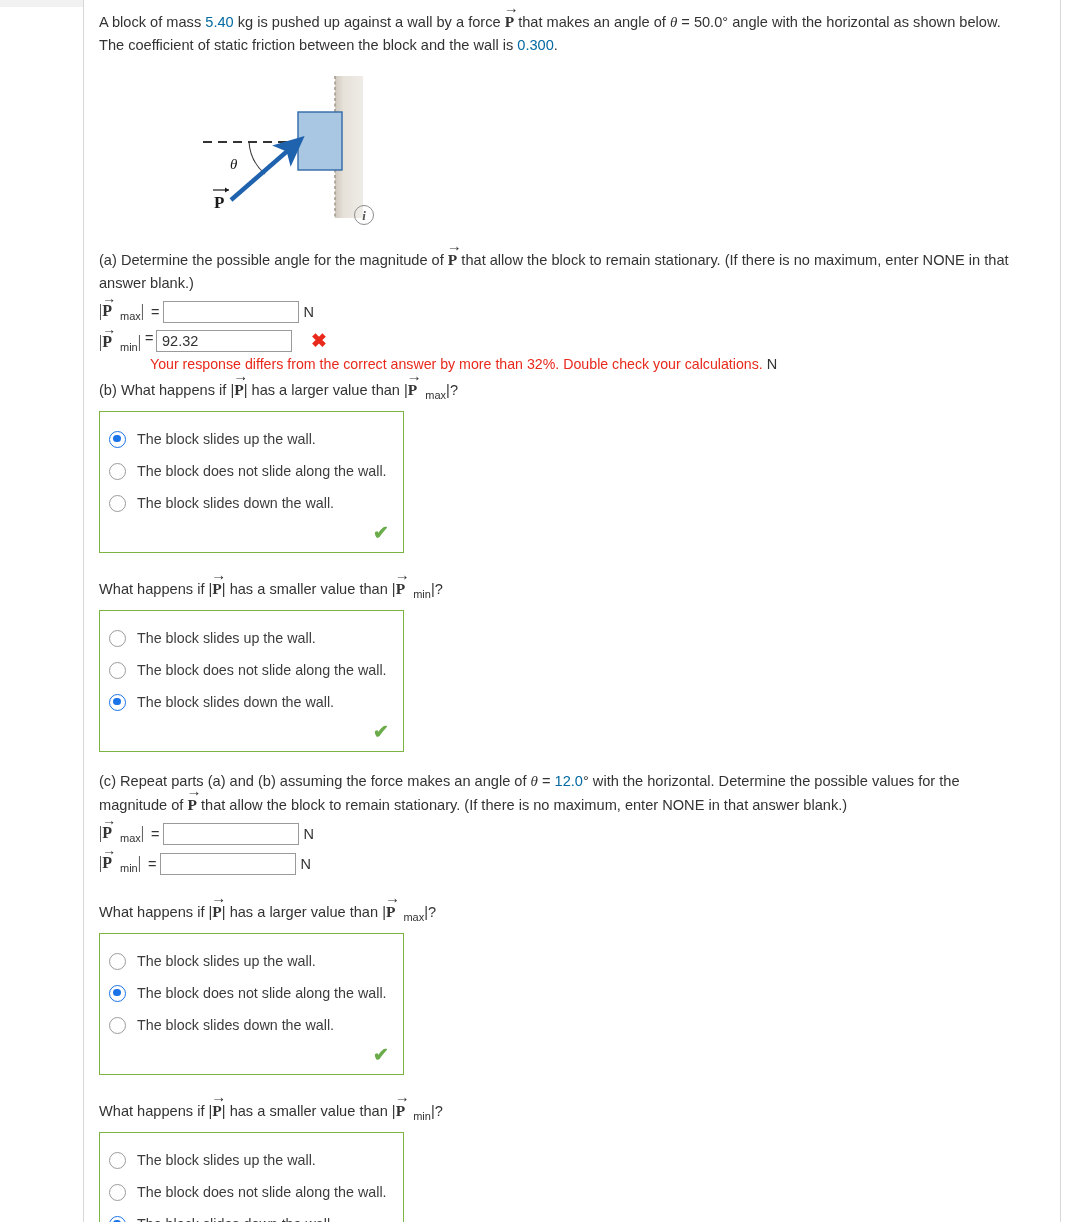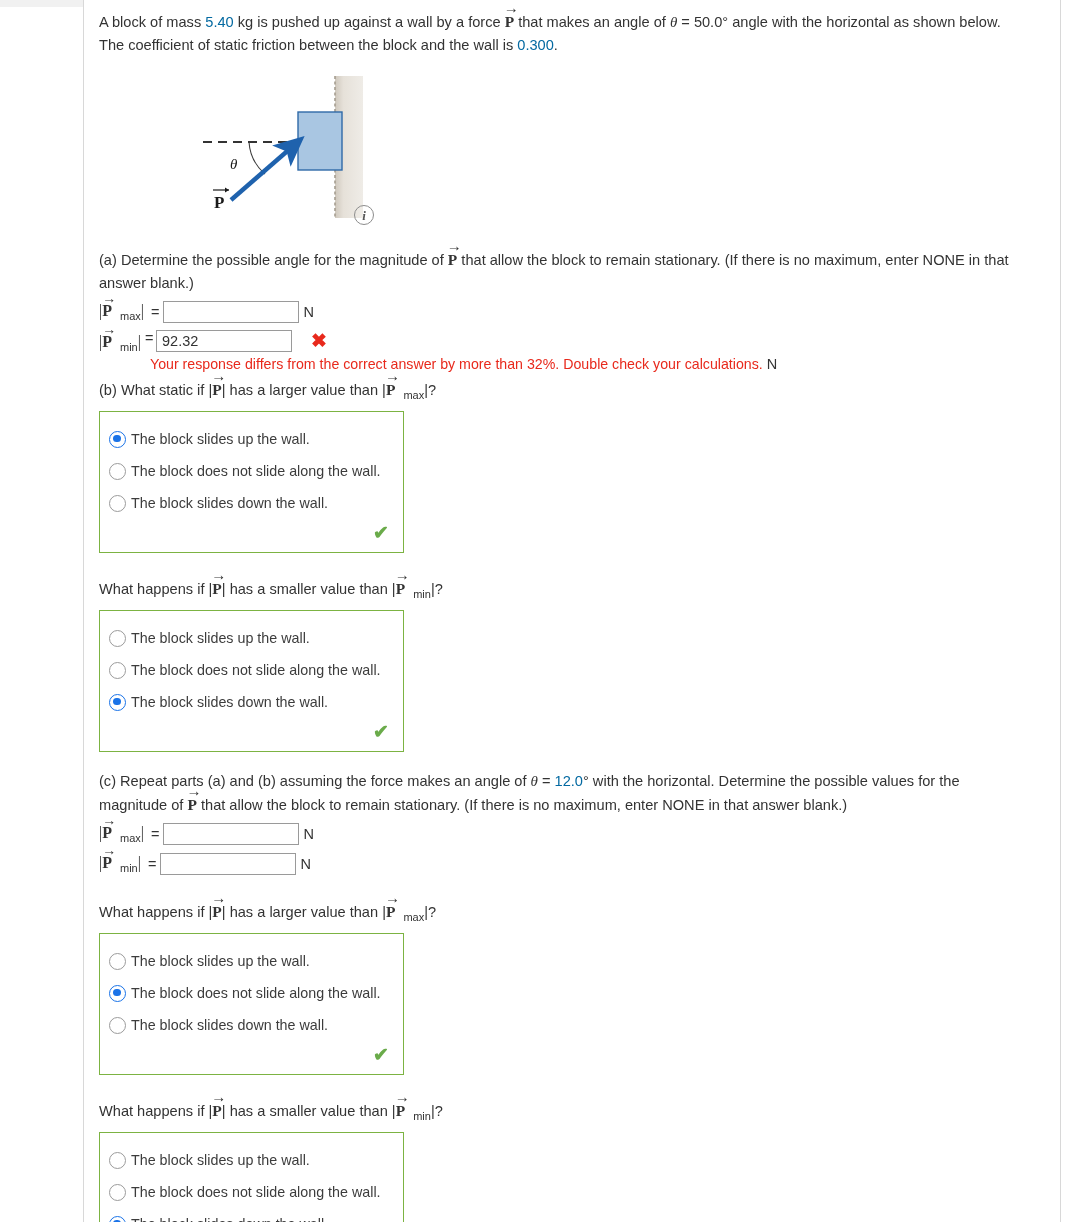--- a/index.html
+++ b/index.html
@@ -166,21 +166,21 @@
   }
   .radio.on::after {
     content: "";
     position: absolute; left: 3.2px; top: 3.2px;
     width: 7.4px; height: 7.4px; border-radius: 50%;
     background: #1a73e8;
   }
   .rg-label {
     font-size: 14.3px;
     color: #3c3c3c;
-    padding-left: 5px;
+    padding-left: 11px;
     white-space: nowrap;
   }
   .rg-check {
     text-align: right;
     padding: 4px 14px 10px 0;
     color: #6aab4a;
     font-size: 19px;
     line-height: 1;
     font-weight: bold;
   }
@@ -241,21 +241,21 @@
     </div>
 
     <div class="ansrow-a2">
       <span class="plabel a2-label"><span class="bar">|</span><span class="pb"><span class="arr">→</span><span>P</span></span><span class="sub">min</span><span class="bar">|</span></span>
       <span class="a2-eq">=</span>
       <input class="ansinput a2-input" type="text" value="92.32" style="">
       <span class="xmark a2-x">✖</span>
       <span class="a2-err"><span class="errmsg">Your response differs from the correct answer by more than 32%. Double check your calculations.</span><span class="unit">N</span></span>
     </div>
 
-    <p class="qtext rg-question"><span>(b) What static if |</span><span class="vecP"><span class="arr">→</span><span>P</span></span><span>| has a larger value than |</span><span class="vecP"><span class="arr">→</span><span>P</span></span><span class="sub">max</span><span>|?</span></p>
+    <p class="qtext rg-question"><span>(b) What happens if |</span><span class="vecP"><span class="arr">→</span><span>P</span></span><span>| has a larger value than |</span><span class="vecP"><span class="arr">→</span><span>P</span></span><span class="sub">max</span><span>|?</span></p>
     <div class="rg-box">
       <div class="rg-item">
         <span class="radio on"></span>
         <span class="rg-label">The block slides up the wall.</span>
       </div>
       <div class="rg-item">
         <span class="radio"></span>
         <span class="rg-label">The block does not slide along the wall.</span>
       </div>
       <div class="rg-item">

